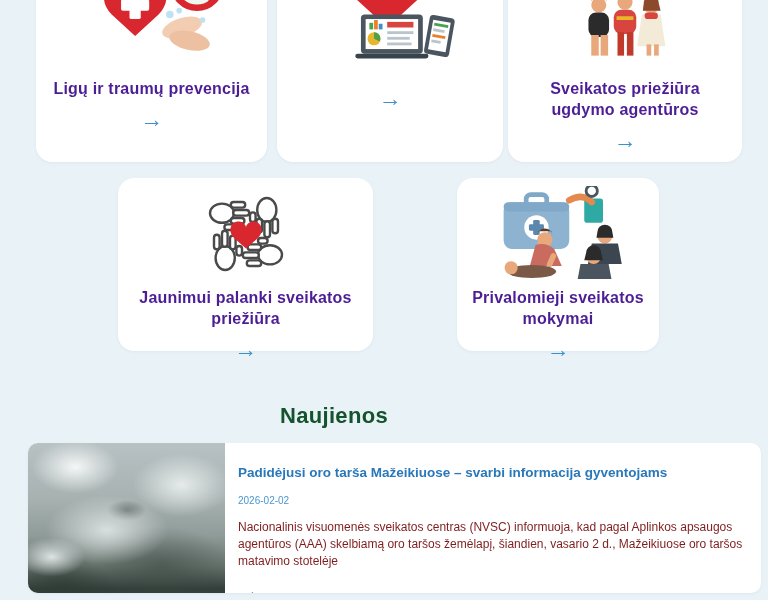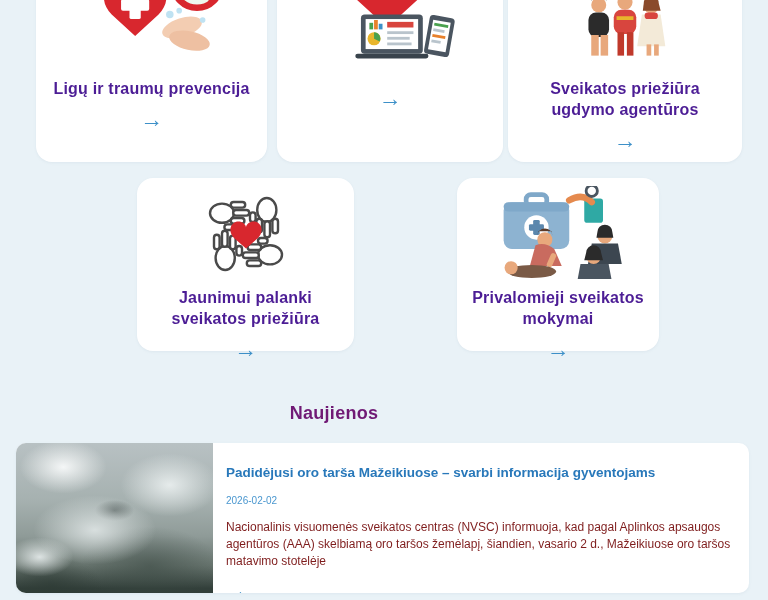--- a/index.html
+++ b/index.html
@@ -46,37 +46,37 @@
 
   
   .row1 { top:-62px; height:224px; padding-top:22px; }
   #card-1 { left:36px;  width:231px; }
   #card-2 { left:277px; width:226px; }
   #card-3 { left:508px; width:234px; }
   .row1 .icon-wrap { height:105px; margin-bottom:13px; }
 
   
   .row2 { top:178px; height:173px; padding-top:8px; }
-  #card-4 { left:118px; width:217px;margin-left:19px; }
+  #card-4 { left:118px; width:255px; }
   #card-5 { left:448px; width:202px;margin-left:9px; }
   .row2 .icon-wrap { height:96px; margin-bottom:5px; }
 
   
   .news-heading {
     position:absolute;
     top:403px; left:0; width:668px;
     text-align:center;
-    font-size:18px;
+    font-size:22px;
     font-weight:bold;
-    color:#701a75;
+    color:#14532d;
     letter-spacing:0.3px;
   }
   .news-card {
     position:absolute;
-    left:16px; top:443px;
+    left:28px; top:443px;
     width:733px; height:150px;
     background:#ffffff;
     border-radius:10px;
     display:flex;
     overflow:hidden;
     box-shadow:0 1px 3px rgba(120,150,170,0.10);
   }
   .news-image {
     flex:0 0 197px;
     width:197px; height:150px;

